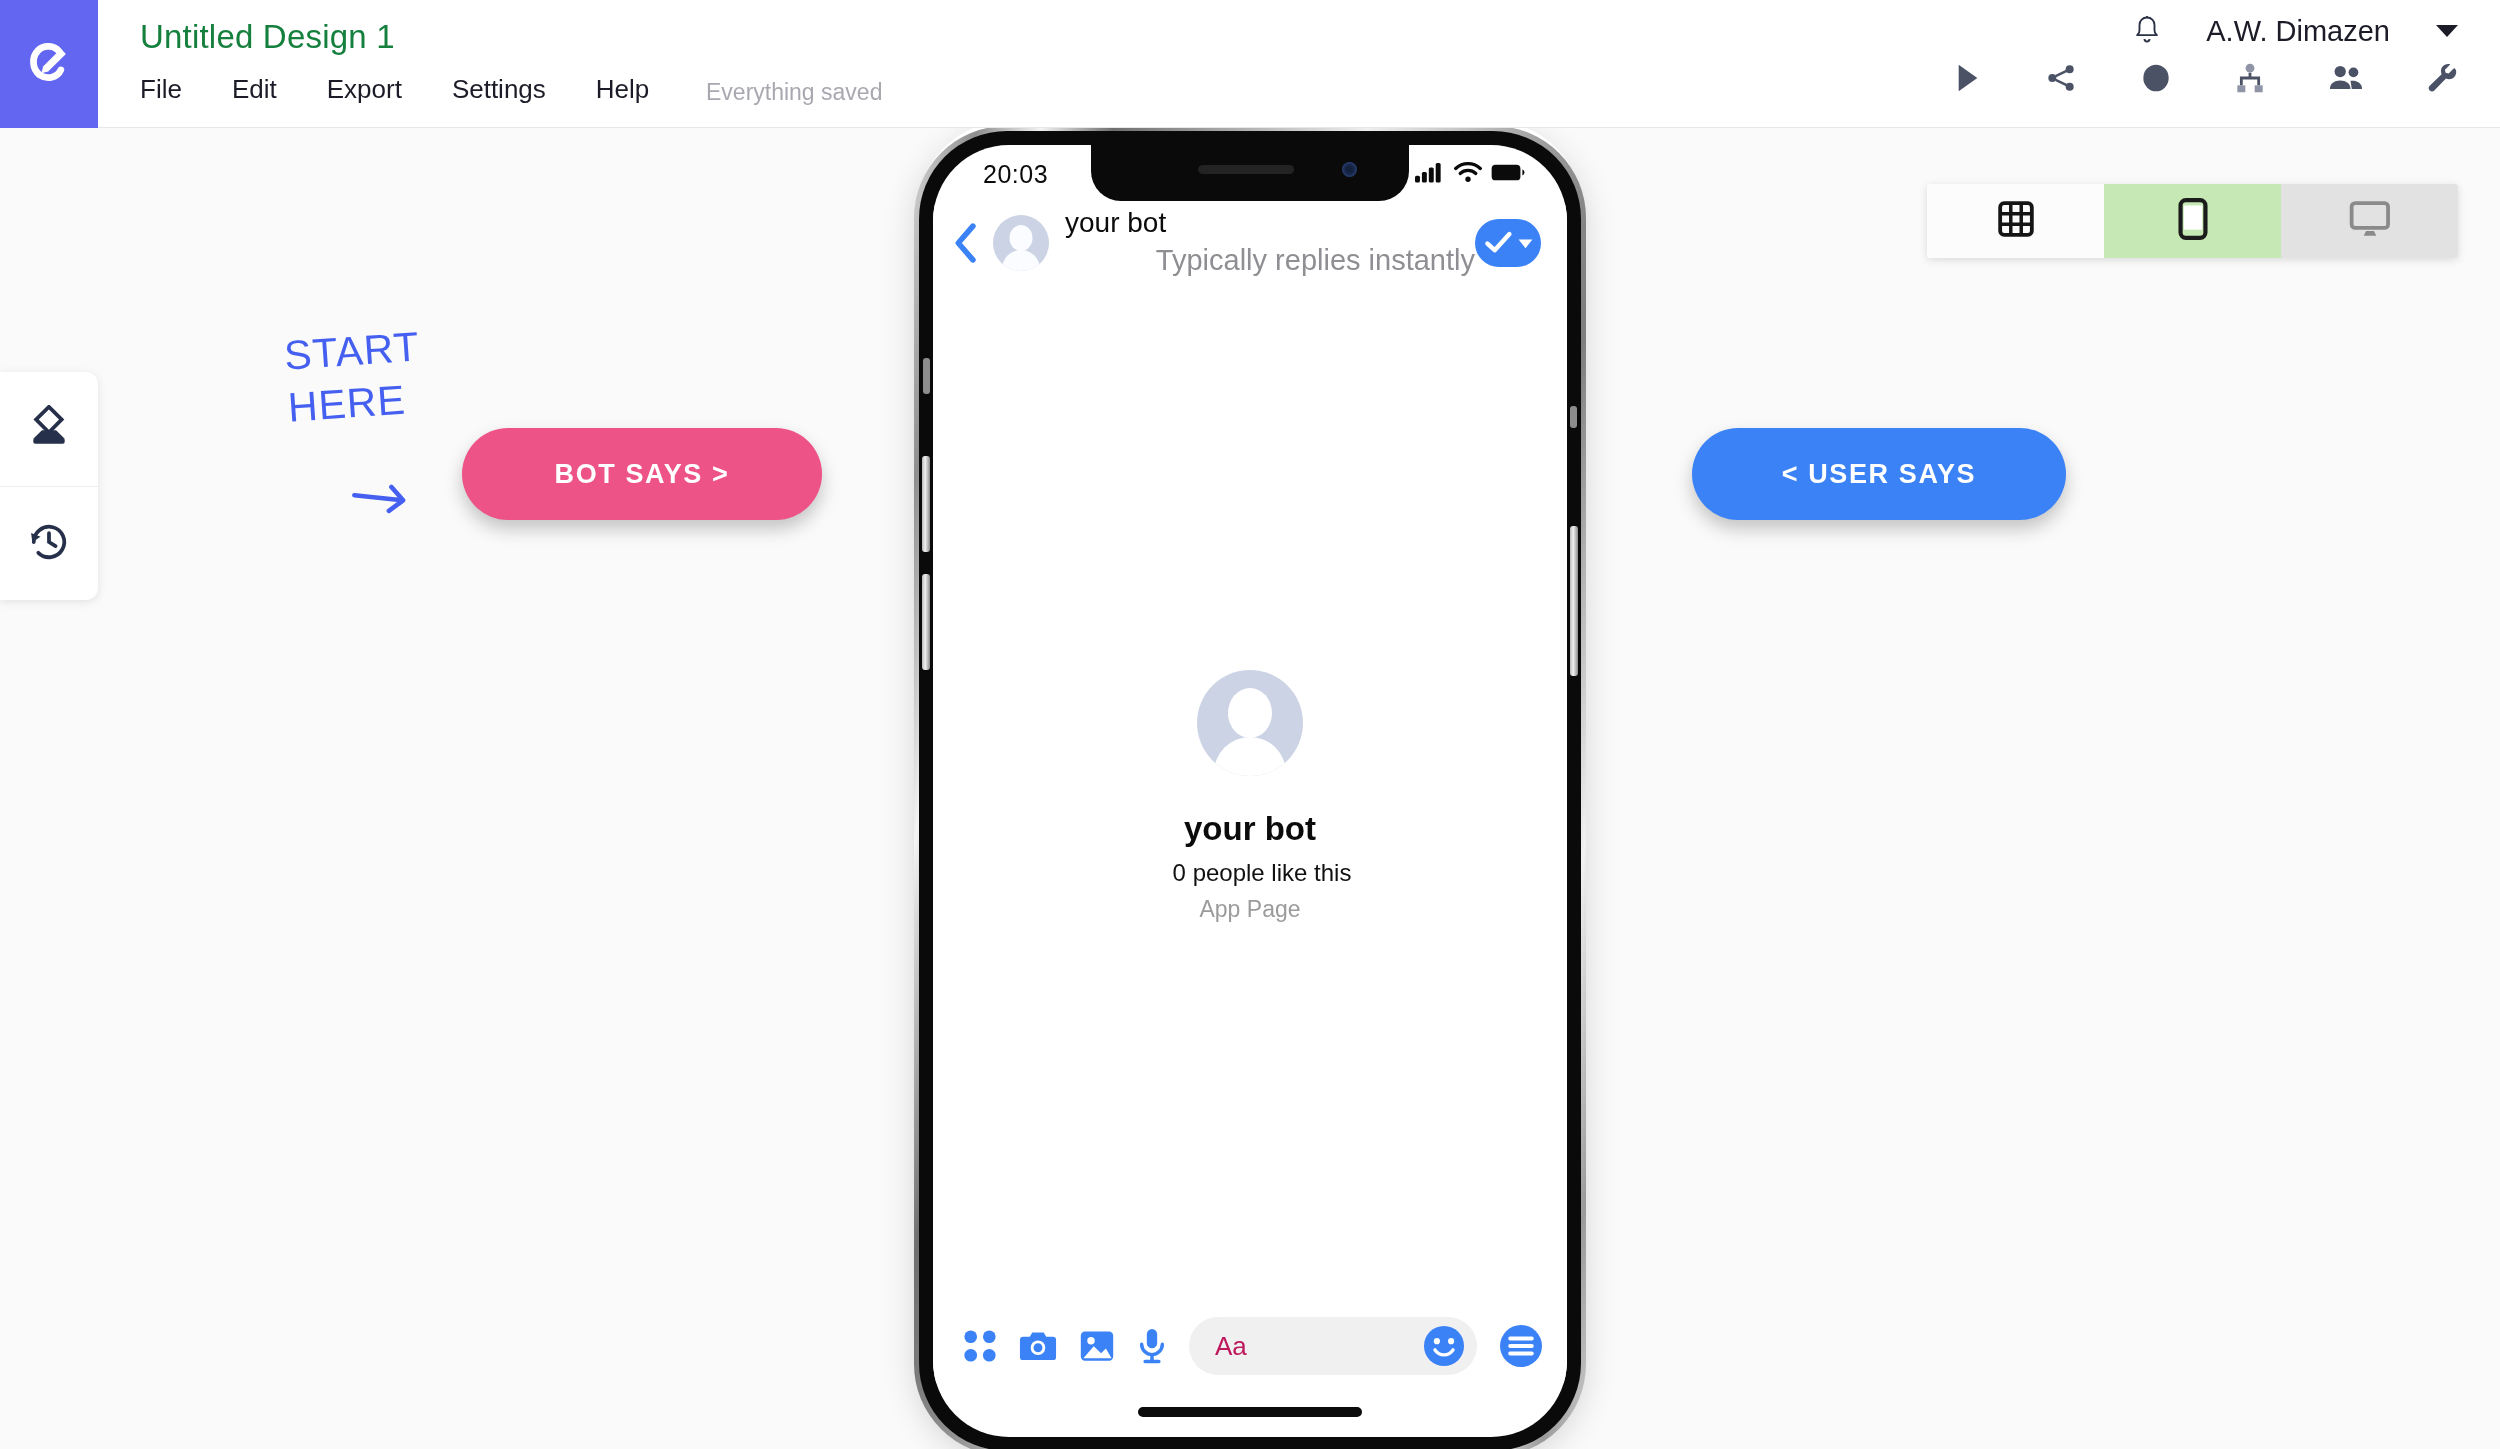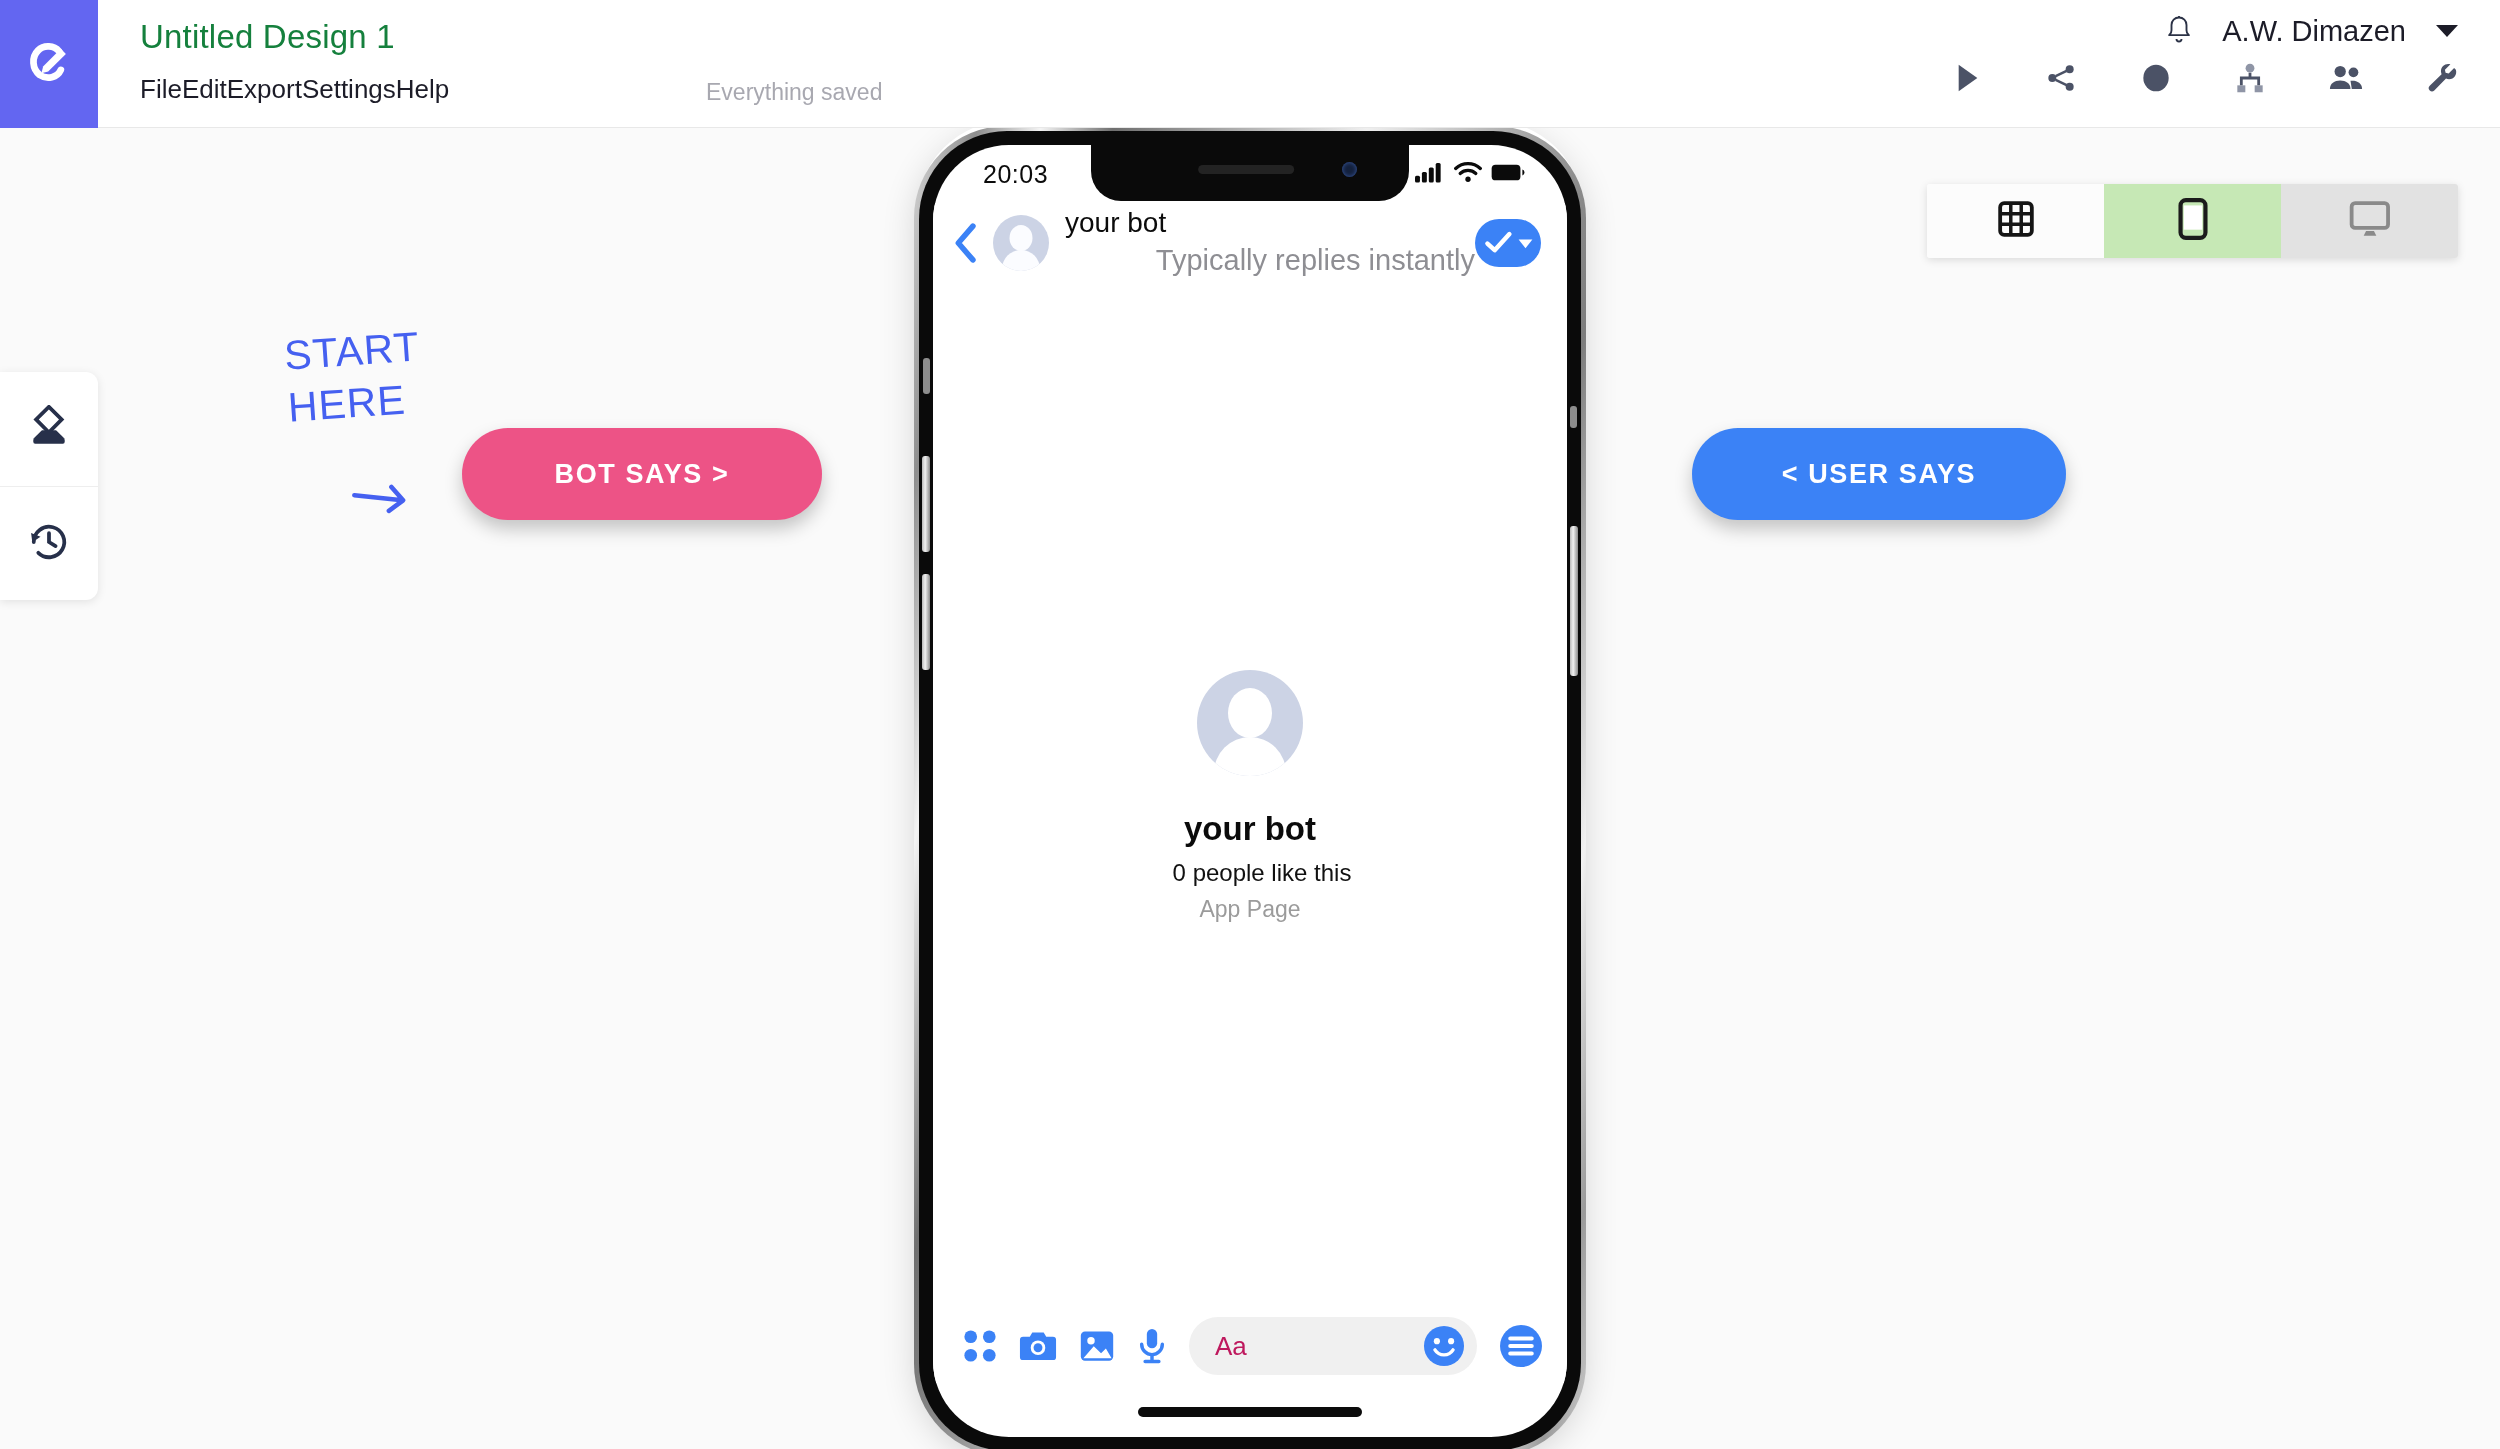--- a/index.html
+++ b/index.html
@@ -27,33 +27,33 @@
   .logo-tile svg { width: 54px; height: 54px; display:block; }
 
   .doc-title {
     position: absolute; left: 140px; top: 18px;
     font-size: 33px; font-weight: 400; color: #15803d;
     letter-spacing: .2px;
     white-space: nowrap;
   }
   .menu {
     position: absolute; left: 140px; top: 74px;
-    display: flex; align-items: flex-end;
+    display: flex; gap: 50px; align-items: flex-end;
   }
   .menu-item {
     font-size: 26px; color: #1c1c28; cursor: pointer; white-space: nowrap;
   }
   .saved-text {
     position: absolute; left: 706px; top: 79px;
     font-size: 23px; color: #a8a8b0; white-space: nowrap;
   }
 
   .acct {
     position: absolute; right: 42px; top: 14px;
-    display: flex; align-items: center; gap: 28px;
+    display: flex; align-items: center; gap: 44px;
   }
   .bell { width: 30px; height: 34px; }
   .acct-name { font-size: 29px; color: #1c1c28; white-space: nowrap; }
   .caret-down {
     width: 0; height: 0;
     border-left: 11px solid transparent;
     border-right: 11px solid transparent;
     border-top: 12px solid #1c1c28;
     margin-left: 2px;
   }

